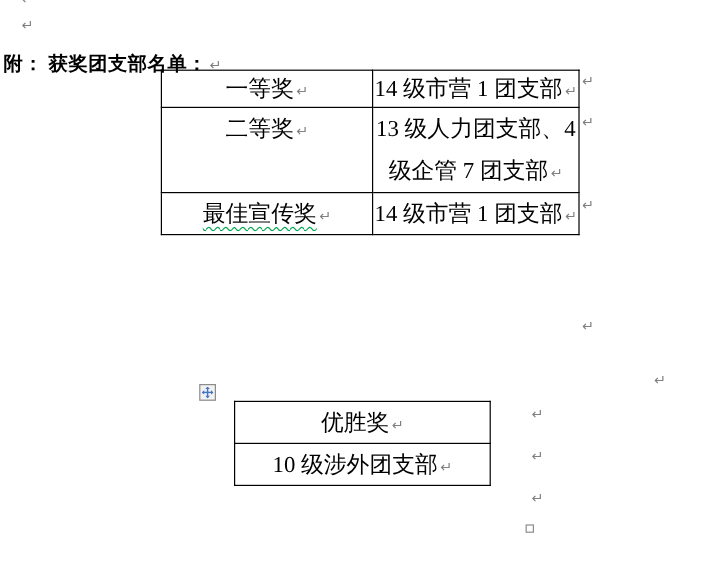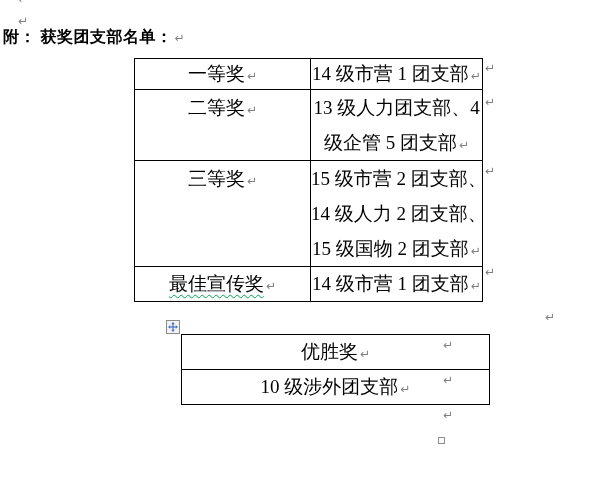--- a/index.html
+++ b/index.html
@@ -11,21 +11,21 @@
 
   
   .mark {
     color:#808080; font-family:"DejaVu Sans",sans-serif;
     font-size:12px; line-height:1; font-weight:normal;
   }
   .mark-abs { position:absolute; }
 
   
   .heading {
-    position:absolute; left:3px; top:27px;
+    position:absolute; left:3px; top:43px;
     font-size:16px; font-weight:bold; white-space:nowrap; letter-spacing:.5px;
   }
   .heading .mark { margin-left:2px; }
 
   
   table.t { position:absolute; border-collapse:collapse; table-layout:fixed; }
   table.t td {
     border:1.5px solid #000; padding:0;
     font-size:19px; text-align:center; vertical-align:middle;
     white-space:nowrap; overflow:visible;
@@ -33,21 +33,21 @@
   #awards-table { left:134px; top:58px; width:348px; }
   #awards-table col.c1 { width:176px; }
   #awards-table col.c2 { width:172px; }
   tr.r1 { height:31px; }
   tr.r2 { height:70px; }
   tr.r3 { height:104px; }
   tr.r4 { height:35px; }
   tr.va-top td { vertical-align:top; }
   .ln { line-height:35px; white-space:nowrap; }
 
-  #winners-table { left:181px; top:334px; width:309px; }
+  #winners-table { left:195px; top:334px; width:214px; }
   #winners-table tr { height:35px; }
   #winners-table tr.last { height:36px; }
 
   .cell-mark { margin-left:2px; }
 
   .grammar-wavy {
     text-decoration-line:underline;
     text-decoration-style:wavy;
     text-decoration-color:#00a650;
     text-decoration-thickness:1px;
@@ -86,31 +86,21 @@
         <tr class="r1">
       <td><span>一等奖</span><span class="mark cell-mark">↵</span></td>
       <td><span>14 级市营 1 团支部</span><span class="mark cell-mark">↵</span></td>
     </tr>
     <tr class="r2 va-top">
       <td>
         <div class="ln"><span>二等奖</span><span class="mark cell-mark">↵</span></div>
       </td>
       <td>
         <div class="ln">13 级人力团支部、4</div>
-        <div class="ln"><span>级企管 5 团支部</span><span class="mark cell-mark">↵</span></div>
-      </td>
-    </tr>
-    <tr class="r3 va-top">
-      <td>
-        <div class="ln"><span>三等奖</span><span class="mark cell-mark">↵</span></div>
-      </td>
-      <td>
-        <div class="ln">15 级市营 2 团支部、</div>
-        <div class="ln">14 级人力 2 团支部、</div>
-        <div class="ln"><span>15 级国物 2 团支部</span><span class="mark cell-mark">↵</span></div>
+        <div class="ln"><span>级企管 7 团支部</span><span class="mark cell-mark">↵</span></div>
       </td>
     </tr>
     <tr class="r4">
       <td><span class="grammar-wavy">最佳宣传奖</span><span class="mark cell-mark">↵</span></td>
       <td><span>14 级市营 1 团支部</span><span class="mark cell-mark">↵</span></td>
     </tr>
   </tbody>
     </table>
 
   <span class="mark mark-abs" style="left:485px; top:62px;">↵</span>

